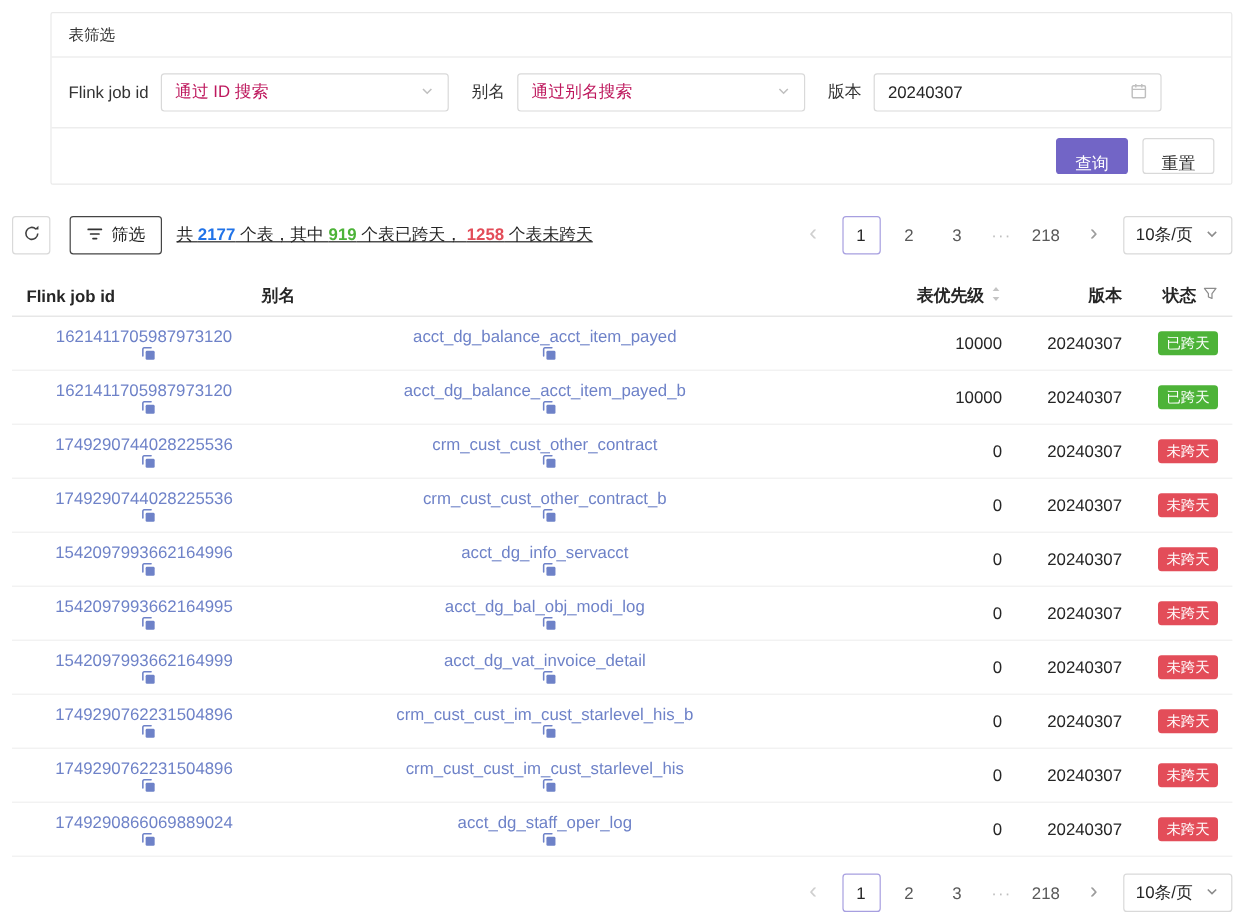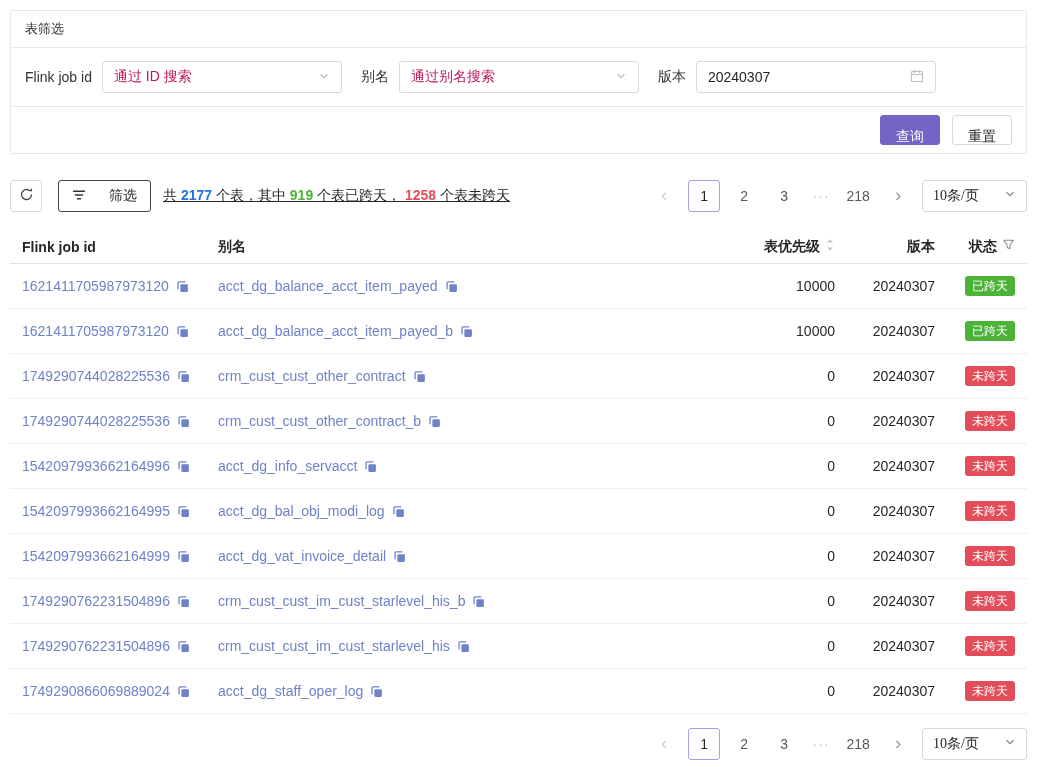--- a/index.html
+++ b/index.html
@@ -5,21 +5,21 @@
   * { box-sizing: border-box; margin: 0; padding: 0; }
   html, body { background: #fff; }
   body {
     width: 1037px; height: 767px; overflow: hidden;
     font-family: "Liberation Sans", "DejaVu Sans", sans-serif;
     font-size: 14px; color: #262626;
   }
   .page { padding: 10px 10px 0; }
 
   
-  .filter-card { border: 1px solid #e9e9e9; border-radius: 2px; background: #fff; }
+  .filter-card { border: 1px solid #e9e9e9; border-radius: 2px; background: #fff; margin-left: 32px; }
   .card-title { padding: 9px 14px; font-size: 13px; color: #333; border-bottom: 1px solid #e9e9e9; }
   .filter-row { display: flex; align-items: center; padding: 13px 14px; border-bottom: 1px solid #e9e9e9; }
   .field { display: flex; align-items: center; }
   .field + .field { margin-left: 19px; }
   .field-label { margin-right: 10px; white-space: nowrap; color: #333; }
   .control {
     width: 240px; height: 32px; border: 1px solid #d9d9d9; border-radius: 3px;
     display: flex; align-items: center; justify-content: space-between;
     padding: 0 11px; background: #fff; cursor: pointer;
   }
@@ -34,21 +34,21 @@
   .btn-primary { background: var(--primary); border-color: var(--primary); color: #fff; }
 
   
   .toolbar { display: flex; align-items: center; margin-top: 26px; }
   .icon-btn {
     width: 32px; height: 32px; border: 1px solid #d9d9d9; border-radius: 3px;
     background: #fff; display: flex; align-items: center; justify-content: center; cursor: pointer;
   }
   .filter-btn {
     height: 32px; margin-left: 16px; padding: 0 13px; border: 1.5px solid #454545;
-    border-radius: 3px; background: #fff; display: flex; align-items: center; gap: 23px;
+    border-radius: 3px; background: #fff; display: flex; align-items: center; gap: 7px;
     font-size: 14px; color: #262626; cursor: pointer; font-family: inherit;
   }
   .summary { margin-left: 12px; color: #262626; text-decoration: underline; }
   .num { font-weight: 700; }
   .n-blue { color: var(--blue); }
   .n-green { color: var(--green); }
   .n-red { color: var(--red); }
   .spacer { flex: 1; }
 
   
@@ -57,34 +57,34 @@
     min-width: 32px; height: 32px; display: flex; align-items: center; justify-content: center;
     border-radius: 3px; color: #595959; cursor: pointer; user-select: none;
   }
   .pg-item.active { border: 1px solid #a79fe0; color: #262626; }
   .pg-arrow { font-size: 19px; padding-bottom: 3px; }
   .pg-arrow.prev { color: #cfcfcf; }
   .pg-arrow.next { color: #9c9c9c; }
   .pg-ellipsis { color: #bfbfbf; min-width: 26px; text-align: center; letter-spacing: 1px; cursor: pointer; }
   .size-select {
     margin-left: 8px; height: 32px; border: 1px solid #d9d9d9; border-radius: 3px;
-    display: flex; align-items: center; gap: 25px; padding: 0 10px; background: #fff; cursor: pointer; font-family: Liberation Serif, serif;
+    display: flex; align-items: center; gap: 10px; padding: 0 10px; background: #fff; cursor: pointer;
   }
 
   
   .table { margin-top: 18px; }
   .t-head, .t-row {
     display: grid;
     grid-template-columns: 196px 1fr 145px 100px 80px;
     align-items: center;
     padding: 0 12px;
   }
   .t-head { height: 34px; font-weight: 700; color: #262626; border-bottom: 1px solid #e2e2e2; }
   .t-row { height: 45px; border-bottom: 1px solid #efefef; }
-  .cell-flex { display: flex; align-items: center; }
+  .cell-flex { display: flex; align-items: center; flex-direction: column; }
   .cell-r { text-align: right; }
   .head-r { display: flex; align-items: flex-start; justify-content: flex-end; gap: 5px; }
   .link { color: var(--link); cursor: pointer; white-space: nowrap; }
   .copy { color: var(--link); margin-left: 7px; display: inline-flex; cursor: pointer; }
   .badge {
     display: inline-block; padding: 2px 7px; border-radius: 3px;
     font-size: 12px; color: #fff; line-height: 16px; white-space: nowrap;
   }
   .badge-green { background: var(--green); }
   .badge-red { background: var(--red); }

